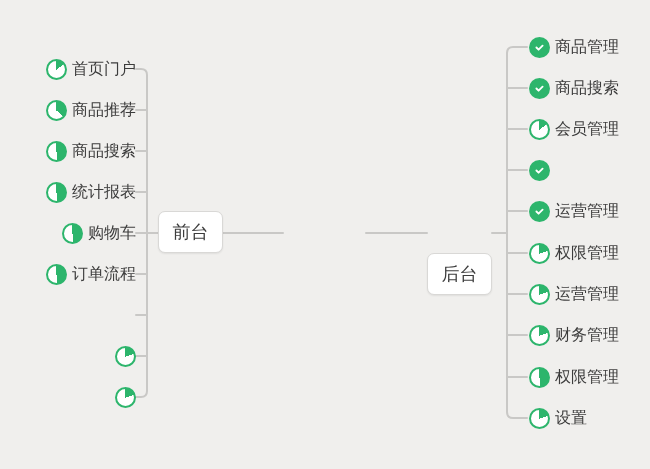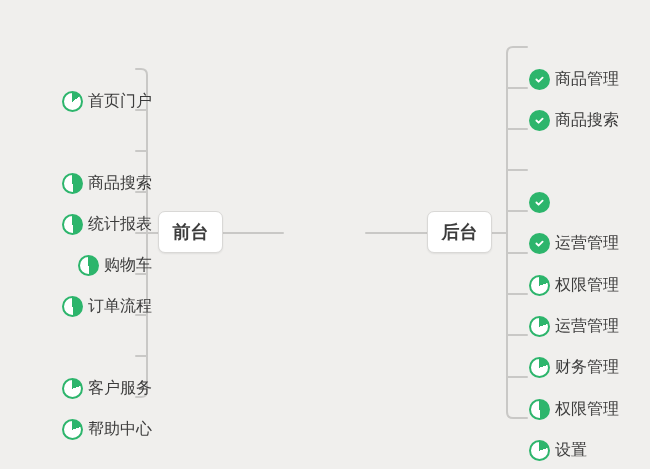--- a/index.html
+++ b/index.html
@@ -18,31 +18,30 @@
     color:#fff;font-size:30px;cursor:pointer;
     box-shadow:0 1px 3px rgba(0,0,0,.12);
   }
   .branch-node{
     position:absolute;top:211px;width:65px;height:42px;
     background:#ffffff;border:1px solid #d9d8d6;border-radius:7px;
     box-sizing:border-box;
     display:flex;align-items:center;justify-content:center;
     color:#3c3c3c;font-size:18px;cursor:pointer;
     box-shadow:0 1px 2px rgba(0,0,0,.07);
-    font-weight:bold;
   }
   .branch-left{left:158px;}
-  .branch-right{left:427px;}
+  .branch-right{left:427px;margin-top:42px;}
 
   
   .item-row{
     position:absolute;height:22px;display:flex;align-items:center;gap:5px;
-    font-size:16px;color:#3c3c3c;white-space:nowrap;cursor:pointer;margin-top:32px;
+    font-size:16px;color:#3c3c3c;white-space:nowrap;cursor:pointer;
   }
-  .item-row.side-left{right:498px;}
+  .item-row.side-left{right:514px;}
   .item-row.side-right{left:529px;}
   .item-row .label{line-height:22px;}
 
   
   .icon{
     width:21px;height:21px;border-radius:50%;box-sizing:border-box;
     flex:0 0 21px;
   }
   .icon.pie{border:2px solid #2db56c;background:#fff;}
   .icon.check{
@@ -88,60 +87,66 @@
     <span>前台</span>
   </div>
   <div class="branch-node branch-right">
     <span>后台</span>
   </div>
 
   <div class="item-row side-left" style="top:58px">
     <span class="icon pie" style="background: conic-gradient(rgb(45, 181, 108) 0deg, rgb(45, 181, 108) 15%, rgb(255, 255, 255) 15%, rgb(255, 255, 255) 100%);"></span>
     <span class="label">首页门户</span>
   </div>
+  <div class="item-row side-left" style="top:99px">
+    <span class="icon pie" style="background: conic-gradient(rgb(45, 181, 108) 0deg, rgb(45, 181, 108) 37%, rgb(255, 255, 255) 37%, rgb(255, 255, 255) 100%);"></span>
+    <span class="label">商品推荐</span>
+  </div>
   <div class="item-row side-left" style="top:140px">
     <span class="icon pie" style="background: conic-gradient(rgb(45, 181, 108) 0deg, rgb(45, 181, 108) 50%, rgb(255, 255, 255) 50%, rgb(255, 255, 255) 100%);"></span>
     <span class="label">商品搜索</span>
   </div>
   <div class="item-row side-left" style="top:181px">
     <span class="icon pie" style="background: conic-gradient(rgb(45, 181, 108) 0deg, rgb(45, 181, 108) 50%, rgb(255, 255, 255) 50%, rgb(255, 255, 255) 100%);"></span>
     <span class="label">统计报表</span>
   </div>
   <div class="item-row side-left" style="top:222px">
     <span class="icon pie" style="background: conic-gradient(rgb(45, 181, 108) 0deg, rgb(45, 181, 108) 50%, rgb(255, 255, 255) 50%, rgb(255, 255, 255) 100%);"></span>
     <span class="label">购物车</span>
   </div>
   <div class="item-row side-left" style="top:263px">
     <span class="icon pie" style="background: conic-gradient(rgb(45, 181, 108) 0deg, rgb(45, 181, 108) 50%, rgb(255, 255, 255) 50%, rgb(255, 255, 255) 100%);"></span>
     <span class="label">订单流程</span>
   </div>
   <div class="item-row side-left" style="top:345px">
     <span class="icon pie" style="background: conic-gradient(rgb(45, 181, 108) 0deg, rgb(45, 181, 108) 20%, rgb(255, 255, 255) 20%, rgb(255, 255, 255) 100%);"></span>
-    <span class="label">客户服务</span>
   </div>
   <div class="item-row side-left" style="top:386px">
     <span class="icon pie" style="background: conic-gradient(rgb(45, 181, 108) 0deg, rgb(45, 181, 108) 20%, rgb(255, 255, 255) 20%, rgb(255, 255, 255) 100%);"></span>
-    <span class="label">帮助中心</span>
   </div>
 
   <div class="item-row side-right" style="top:36px">
     <span class="icon check">
         <svg width="13" height="13" viewBox="0 0 21 21">
           <path d="M5.5,10.5 L9,14 L15.5,7.5" stroke="#ffffff" stroke-width="3" fill="none" stroke-linecap="round" stroke-linejoin="round"></path>
         </svg>
       </span>
     <span class="label">商品管理</span>
   </div>
   <div class="item-row side-right" style="top:77px">
     <span class="icon check">
         <svg width="13" height="13" viewBox="0 0 21 21">
           <path d="M5.5,10.5 L9,14 L15.5,7.5" stroke="#ffffff" stroke-width="3" fill="none" stroke-linecap="round" stroke-linejoin="round"></path>
         </svg>
       </span>
     <span class="label">商品搜索</span>
+  </div>
+  <div class="item-row side-right" style="top:118px">
+    <span class="icon pie" style="background: conic-gradient(rgb(45, 181, 108) 0deg, rgb(45, 181, 108) 15%, rgb(255, 255, 255) 15%, rgb(255, 255, 255) 100%);"></span>
+    <span class="label">会员管理</span>
   </div>
   <div class="item-row side-right" style="top:159px">
     <span class="icon check">
         <svg width="13" height="13" viewBox="0 0 21 21">
           <path d="M5.5,10.5 L9,14 L15.5,7.5" stroke="#ffffff" stroke-width="3" fill="none" stroke-linecap="round" stroke-linejoin="round"></path>
         </svg>
       </span>
   </div>
   <div class="item-row side-right" style="top:200px">
     <span class="icon check">

